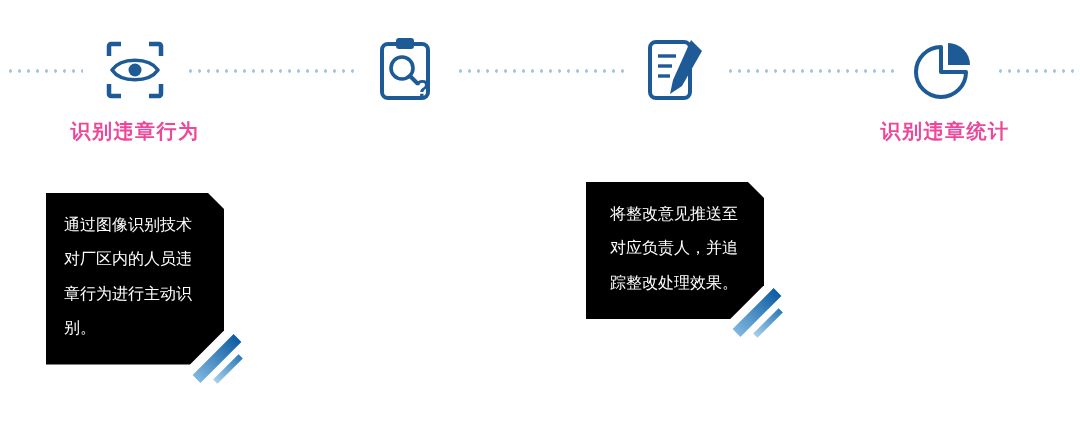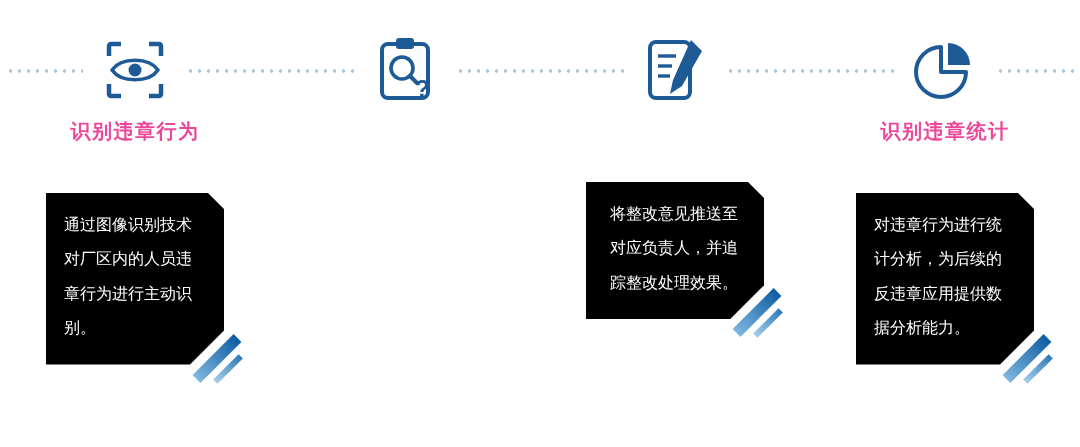--- a/index.html
+++ b/index.html
@@ -120,21 +120,16 @@
     </div>
 
     <div class="column column-4">
       <div class="icon-box">
         <svg width="68" height="68" viewBox="0 0 68 68">
           <path d="M30 36 L30 11 A25 25 0 1 0 55 36 Z" fill="none" stroke="#1d5a96" stroke-width="4" stroke-linejoin="round"></path>
           <path d="M37 29 L37 7 A22 22 0 0 1 59 29 Z" fill="#1d5a96"></path>
         </svg>
       </div>
       <div class="step-title">识别违章统计</div>
-      <div class="card-wrap">
-        <div class="card">对违章行为进行统计分析，为后续的反违章应用提供数据分析能力。</div>
-        <div class="slash slash-thick"></div>
-        <div class="slash slash-thin"></div>
-      </div>
     </div>
 
   </div>
 </div>
 
 </body></html>

